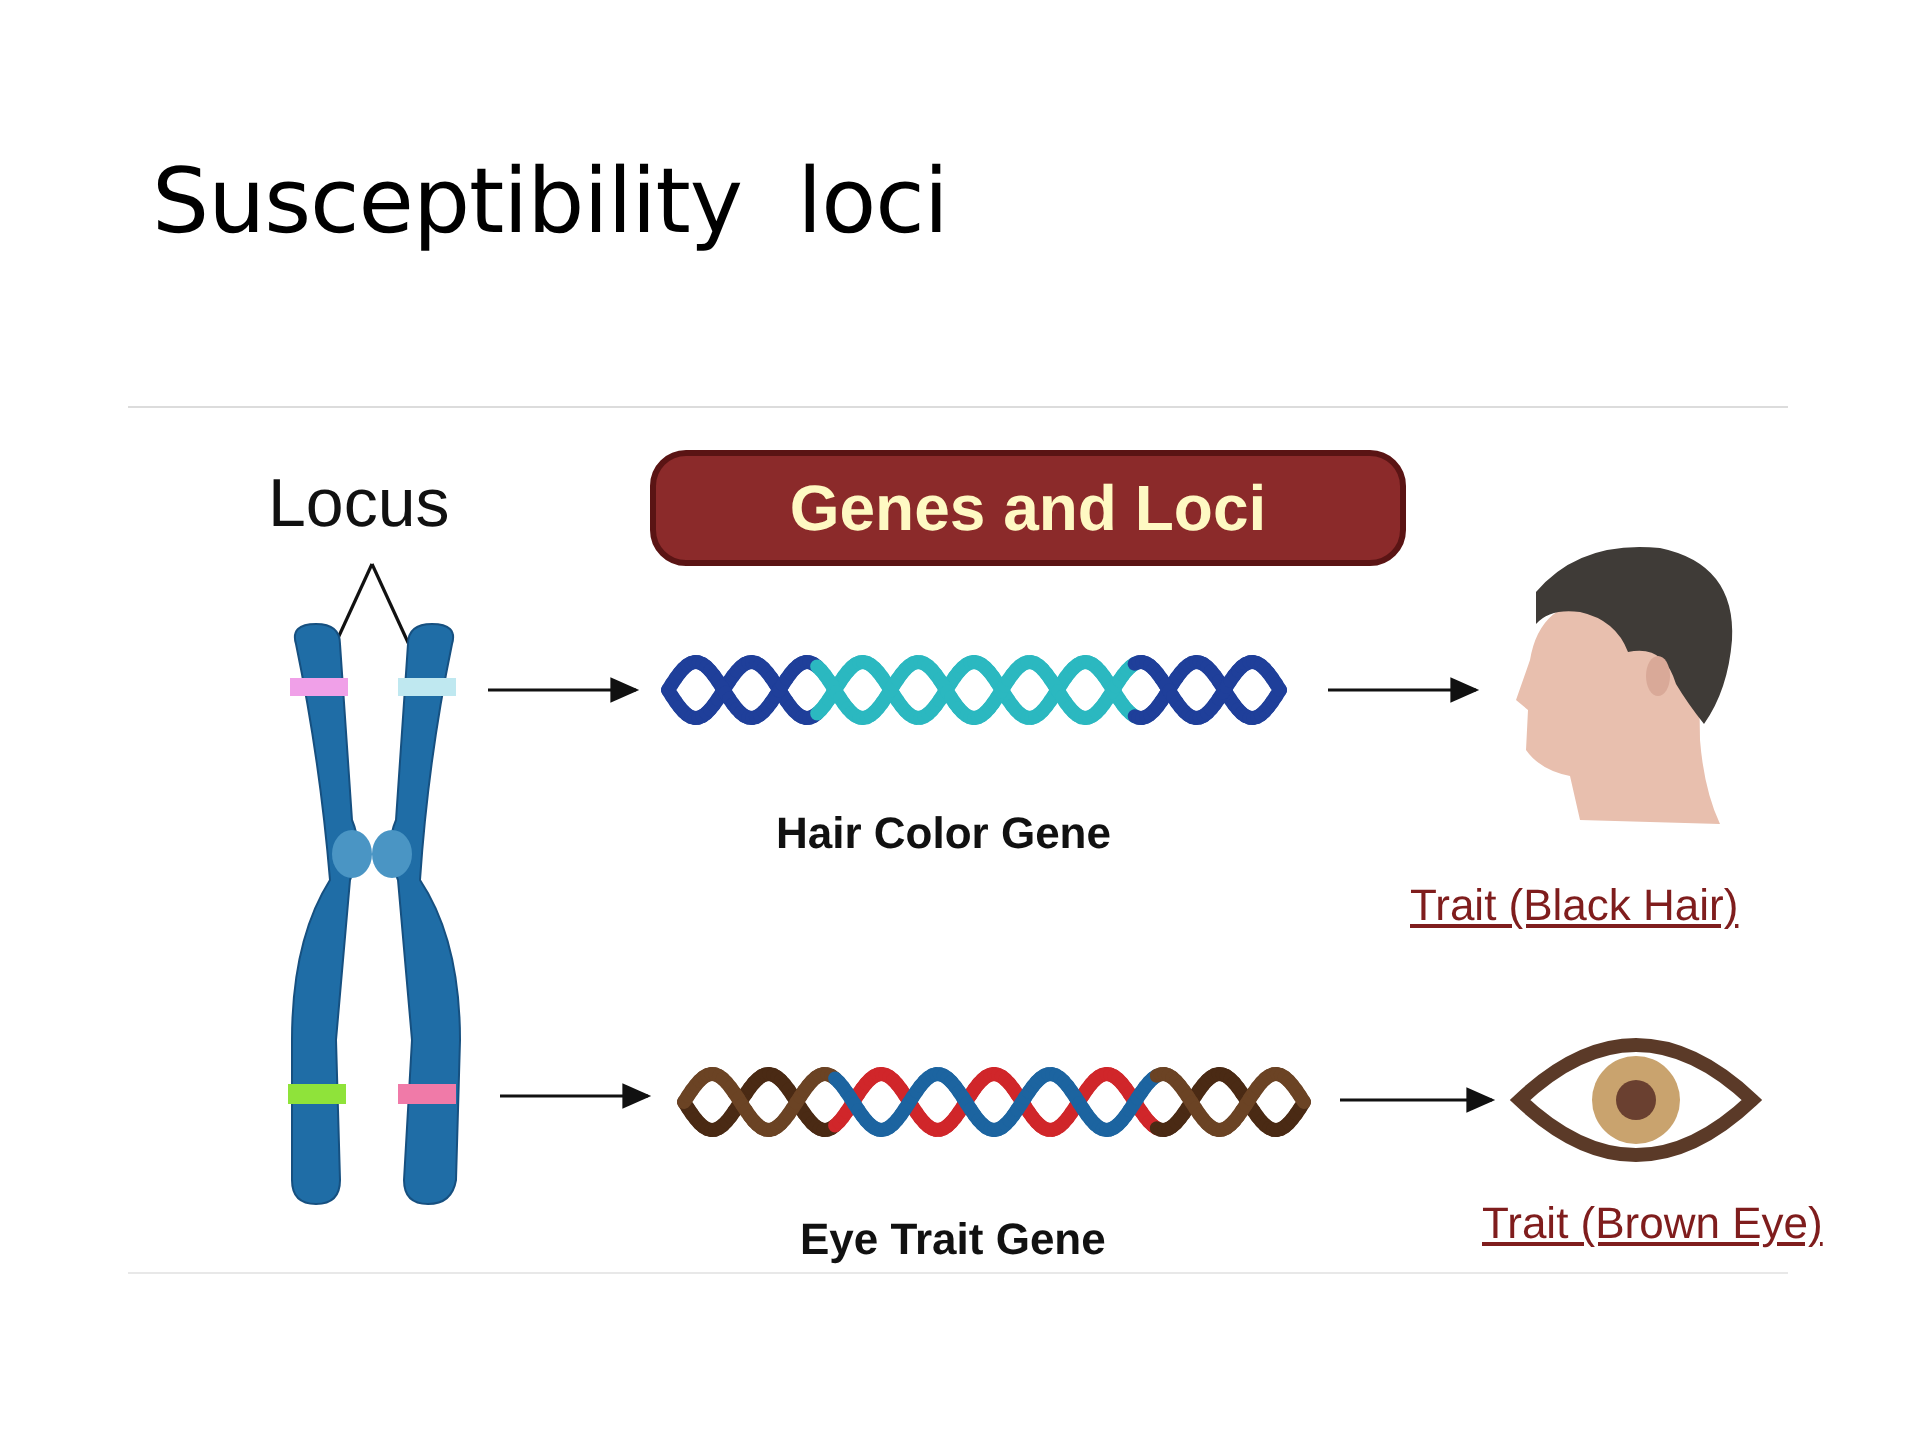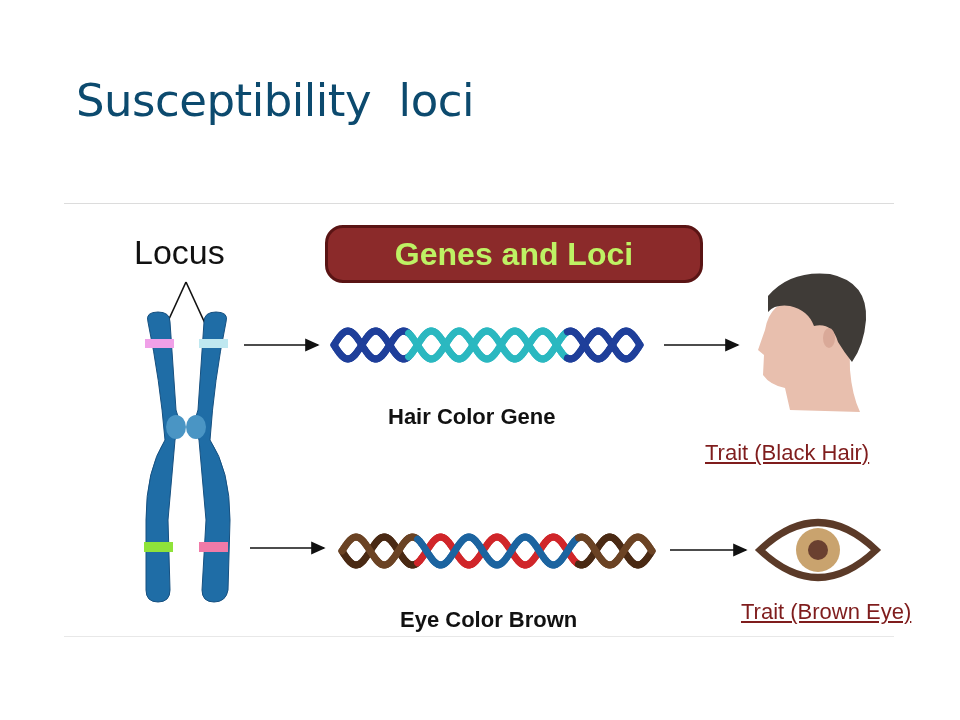--- a/index.html
+++ b/index.html
@@ -1,21 +1,21 @@
 <!DOCTYPE html>
 <html><head>
 <meta charset="utf-8">
 <style>
   html, body { margin:0; padding:0; background:#ffffff; }
   body { width:960px; height:720px; position:relative; overflow:hidden; font-family:"Liberation Sans", sans-serif; }
-  .title { position:absolute; left:76px; top:74px; font-family:"DejaVu Sans", sans-serif; font-size:45px; color:#0c4a6e; letter-spacing:-0.5px; white-space:pre; }
+  .title { position:absolute; left:76px; top:74px; font-family:"DejaVu Sans", sans-serif; font-size:45px; color:#000000; letter-spacing:-0.5px; white-space:pre; }
   .figure { position:absolute; left:64px; top:203px; width:830px; height:432px; border-top:1px solid #dcdcdc; border-bottom:1px solid #e8e8e8; }
   .locus-label { position:absolute; left:134px; top:233px; font-size:34px; color:#111; }
   .banner { position:absolute; left:325px; top:225px; width:378px; height:58px; background:#8b2a2a; border:3px solid #5a1414; border-radius:18px; box-sizing:border-box; display:flex; align-items:center; justify-content:center; }
-  .banner span { color:#bef264; font-weight:bold; font-size:32px; }
+  .banner span { color:#fef9c3; font-weight:bold; font-size:32px; }
   .gene-label { position:absolute; font-weight:bold; font-size:22px; color:#111;margin-top:13px; }
   .trait-label { position:absolute; font-size:22px; color:#7f1d1d;text-decoration:underline; }
   svg { position:absolute; left:0; top:0; }
 </style>
 </head>
 <body>
 
 <div class="title">Susceptibility  loci</div>
 
 <div class="figure"></div>
@@ -706,15 +706,15 @@
   </g>
 
   <g>
     <path d="M760 550 Q818 495 876 550 Q818 605 760 550 Z" fill="#fff" stroke="#5b3a28" stroke-width="7"></path>
     <circle cx="818" cy="550" r="22" fill="#c9a36e"></circle>
     <circle cx="818" cy="550" r="10" fill="#6a4030"></circle>
   </g>
 </svg>
 
 <div class="gene-label" style="left:388px; top:391px;">Hair Color Gene</div>
-<div class="gene-label" style="left:400px; top:594px;">Eye Color Brown</div>
+<div class="gene-label" style="left:400px; top:594px;">Eye Trait Gene</div>
 <div class="trait-label" style="left:705px; top:440px;">Trait (Black Hair)</div>
 <div class="trait-label" style="left:705px; top:599px;margin-left:36px;">Trait (Brown Eye)</div>
 
 </body></html>

